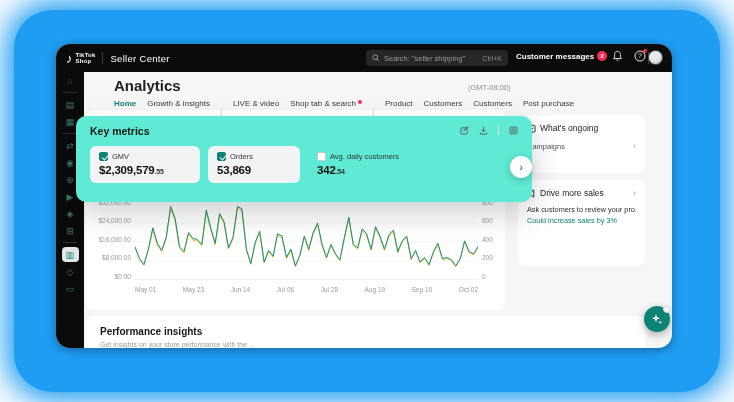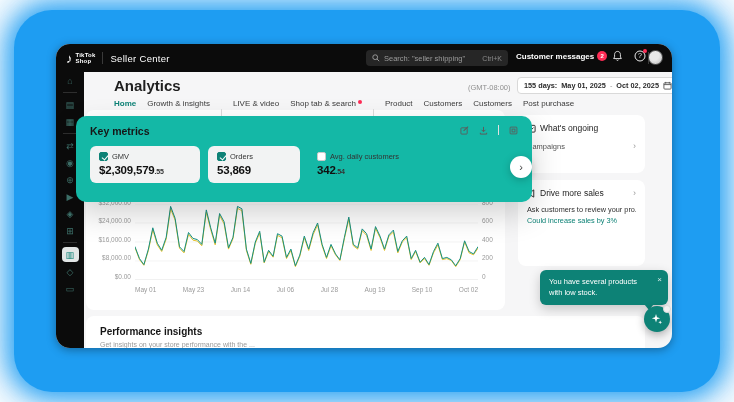--- a/index.html
+++ b/index.html
@@ -64,21 +64,21 @@
   .ylab-l { position:absolute; left:0; top:90px; width:45px; height:80px; display:flex; flex-direction:column;
             justify-content:space-between; align-items:flex-end; }
   .ylab-r { position:absolute; left:396px; top:90px; width:22px; height:80px; display:flex; flex-direction:column;
             justify-content:space-between; align-items:flex-start; }
   .ylab-l span, .ylab-r span { font-size:6.5px; color:#9a9a9a; line-height:6.5px; }
   .plot { position:absolute; left:49px; top:94px; width:343px; height:76px; }
   .xlabs { position:absolute; left:49px; top:176px; width:343px; display:flex; justify-content:space-between; }
   .xlabs span { font-size:6.5px; color:#9a9a9a; }
 
   
-  .km-card { position:absolute; left:20px; top:72px; width:456px; height:86px; background:#14b8a6; border-radius:10px;
+  .km-card { position:absolute; left:20px; top:72px; width:456px; height:86px; background:#5eead4; border-radius:10px;
              box-shadow:0 12px 30px rgba(0,0,0,.18); z-index:30; }
   .km-title { position:absolute; left:14px; top:9px; font-size:10.5px; font-weight:bold; color:#161616; }
   .km-icons { position:absolute; right:14px; top:9px; display:flex; gap:10px; align-items:center; color:#5c5c5c; }
   .km-icons .vdiv { width:1px; height:10px; background:#e0e0e0; }
   .km-tiles { position:absolute; left:14px; top:30px; display:flex; gap:8px; }
   .tile { border-radius:6px; padding:6px 9px 7px 9px; }
   .tile.checked { background:#f2f3f3; }
   .tile-head { display:flex; align-items:center; gap:4px; }
   .tile-label { font-size:7.5px; color:#333; white-space:nowrap; }
   .cb { width:9px; height:9px; border-radius:2px; border:1px solid #c9c9c9; background:#fff; position:relative; }
@@ -206,32 +206,20 @@
     <div class="side-item">
         <span class="ico-box">◇</span>
       </div>
     <div class="side-item">
         <span class="ico-box">▭</span>
       </div>
   </div>
 
   <div class="page-title">Analytics</div>
   <div class="gmt">(GMT-08:00)</div>
-  <div class="date-pill">
-    <span>155 days:</span>
-    <span>May 01, 2025</span>
-    <span class="sep">-</span>
-    <span>Oct 02, 2025</span>
-    <svg width="9" height="9" viewBox="0 0 10 10">
-        <rect x="1" y="2" width="8" height="7" rx="1" fill="none" stroke="#555" stroke-width="1"></rect>
-        <line x1="1" y1="4" x2="9" y2="4" stroke="#555" stroke-width="1"></line>
-        <line x1="3" y1="1" x2="3" y2="3" stroke="#555" stroke-width="1"></line>
-        <line x1="7" y1="1" x2="7" y2="3" stroke="#555" stroke-width="1"></line>
-      </svg>
-  </div>
 
   <div class="tabs">
     <span class="tab active">Home</span>
     <span class="tab">Growth &amp; insights</span>
     <span class="tab-div"></span>
     <span class="tab">LIVE &amp; video</span>
     <span class="tab"><span>Shop tab &amp; search</span><span class="red-dot"></span></span>
     <span class="tab-div"></span>
     <span class="tab">Product</span>
     <span class="tab">Customers</span>
@@ -357,25 +345,20 @@
       <div class="t">Ask customers to review your pro...</div>
       <div class="b">Could increase sales by 3%</div>
     </div>
   </div>
 
   <div class="perf-card">
     <div class="perf-title">Performance insights</div>
     <div class="perf-sub">Get insights on your store performance with the ...</div>
   </div>
 
-  <div class="toast">
-    <div class="msg">You have several products with low stock.</div>
-    <span class="x">×</span>
-    <span class="tail"></span>
-  </div>
   <div class="fab">
     <svg width="12" height="12" viewBox="0 0 12 12">
         <path d="M5 1 6 4.2 9.2 5.2 6 6.2 5 9.4 4 6.2 0.8 5.2 4 4.2z" fill="#fff"></path>
         <path d="M9.2 7.4 9.7 8.8 11.1 9.3 9.7 9.8 9.2 11.2 8.7 9.8 7.3 9.3 8.7 8.8z" fill="#fff"></path>
       </svg>
     <span class="fab-dot"></span>
   </div>
 
 </div>
 

